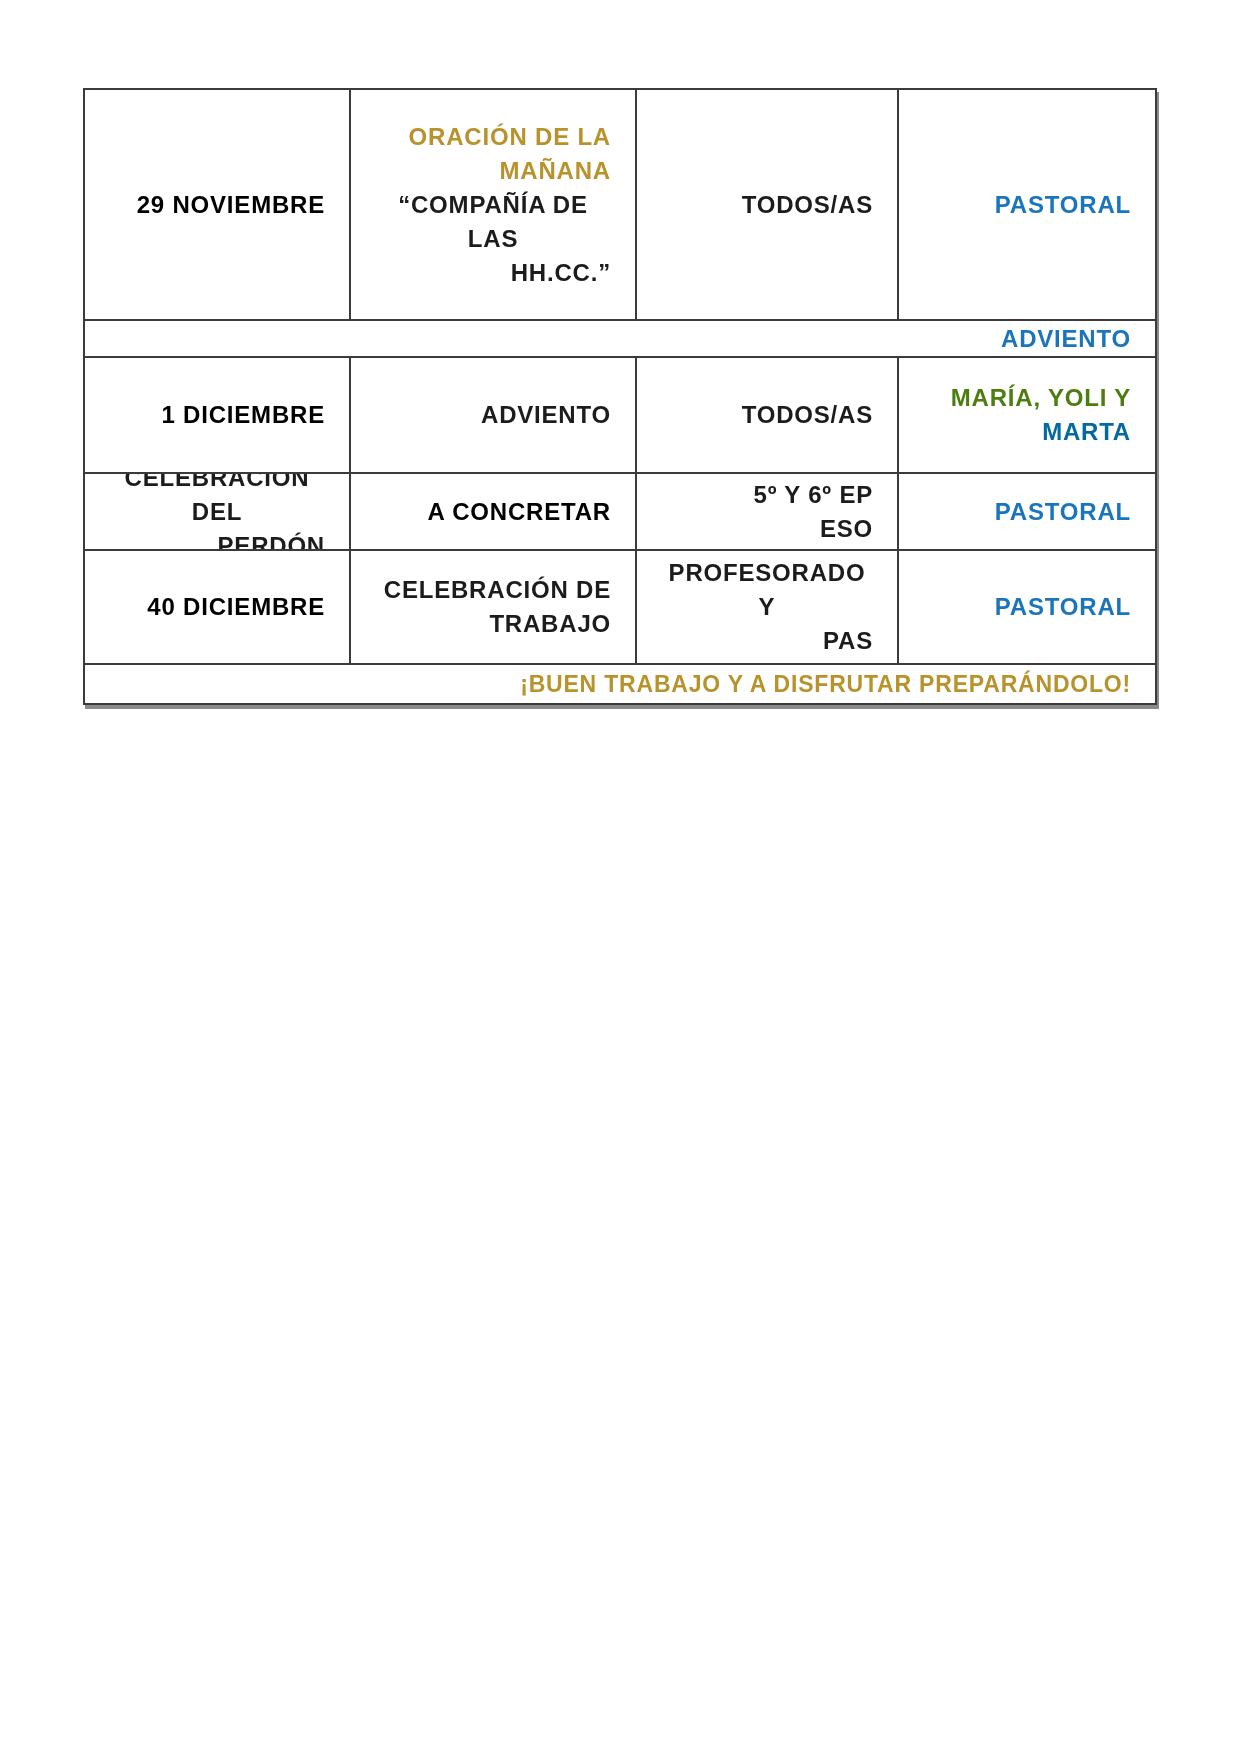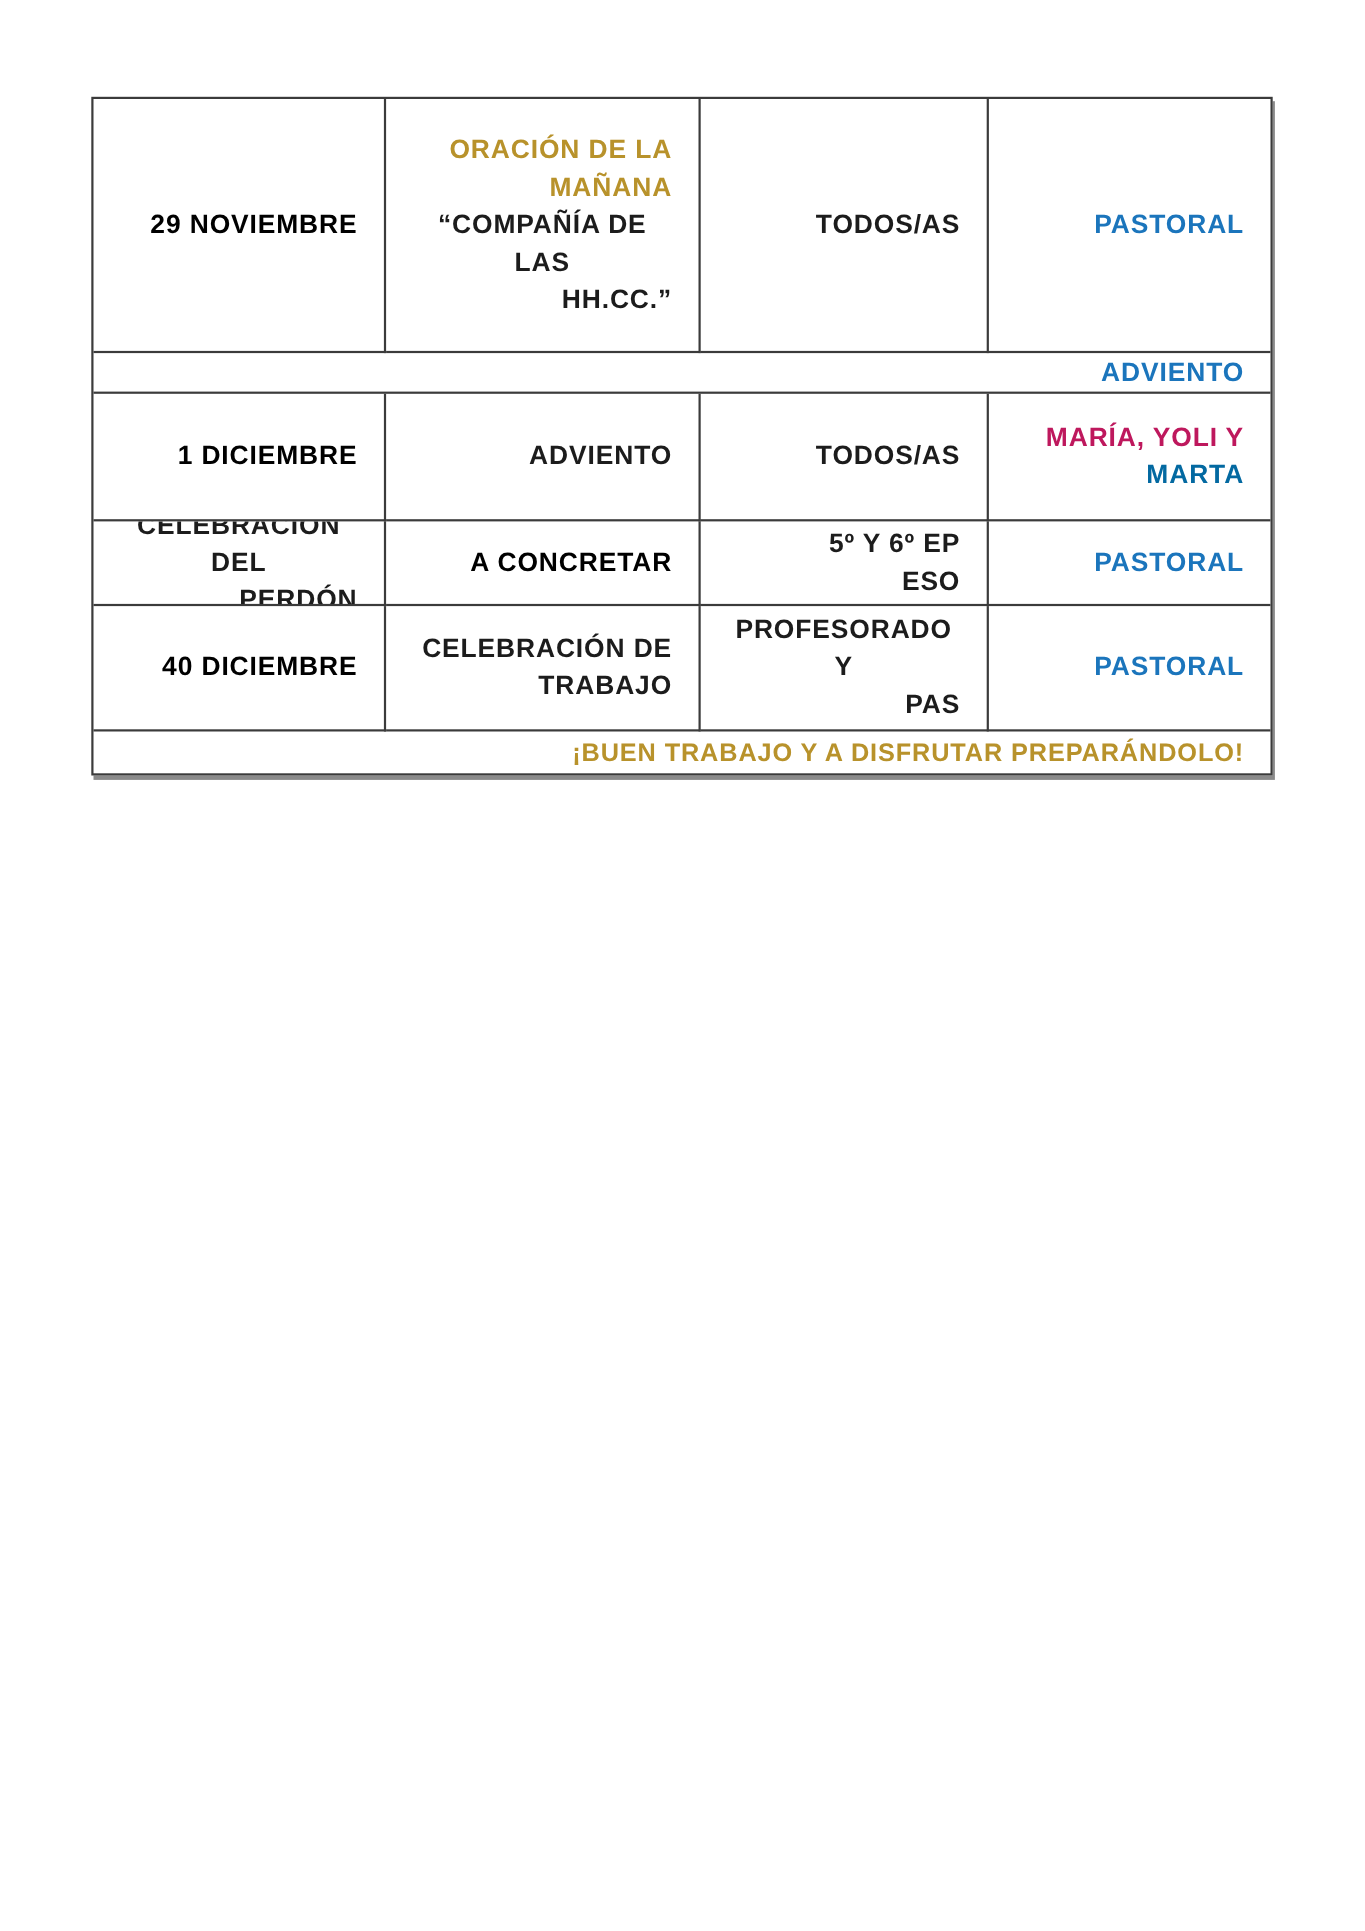--- a/index.html
+++ b/index.html
@@ -86,21 +86,21 @@
     <div class="cell c-lightblue">
       <span class="ln">1 DICIEMBRE</span>
     </div>
     <div class="cell c-black">
       <span class="ln">ADVIENTO</span>
     </div>
     <div class="cell c-black">
       <span class="ln">TODOS/AS</span>
     </div>
     <div class="cell last-col">
-      <span class="ln" style="color: #be185d;">MARÍA, YOLI Y</span>
+      <span class="ln" style="color: #4d7c0f;">MARÍA, YOLI Y</span>
       <span class="ln" style="color: #0369a1;">MARTA</span>
     </div>
 
     <div class="cell c-black">
       <span class="ln">CELEBRACIÓN DEL</span>
       <span class="ln">PERDÓN</span>
     </div>
     <div class="cell c-lightblue">
       <span class="ln">A CONCRETAR</span>
     </div>

